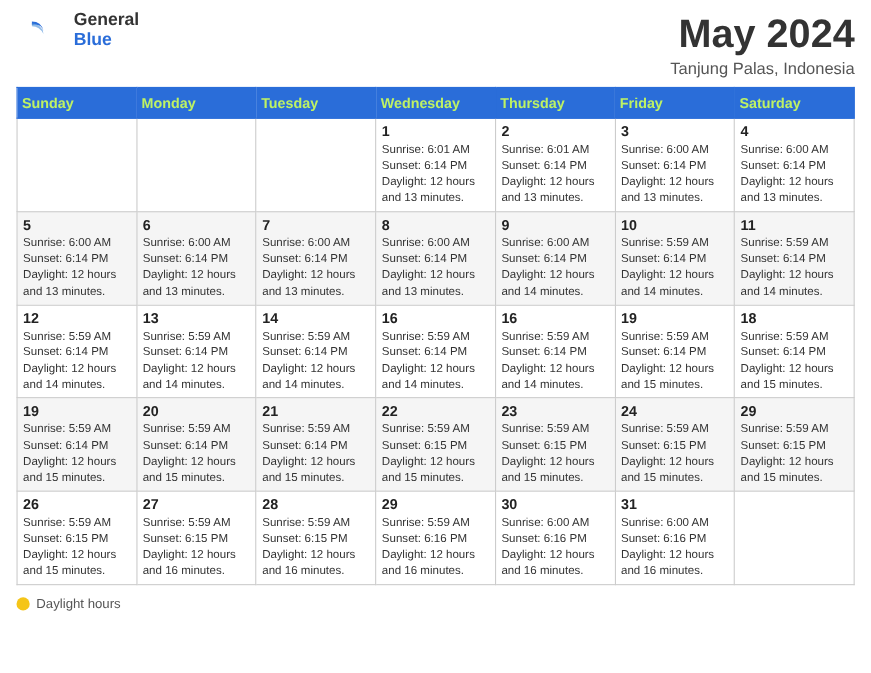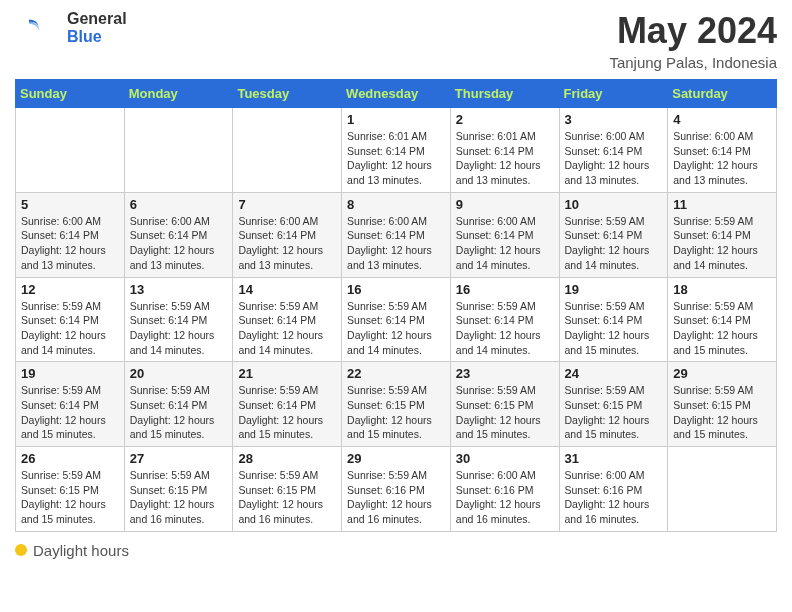--- a/index.html
+++ b/index.html
@@ -69,21 +69,21 @@
     }
     .day-info {
       font-size: 10.5px;
       color: #333;
       line-height: 1.4;
     }
     .empty { background: #fff !important; }
 
     .footer {
       margin-top: 10px;
-      font-size: 15px;
+      font-size: 12px;
       color: #555;
       display: flex;
       align-items: center;
       gap: 6px;
     }
     .footer-dot {
       width: 12px;
       height: 12px;
       background: #f5c518;
       border-radius: 50%;

